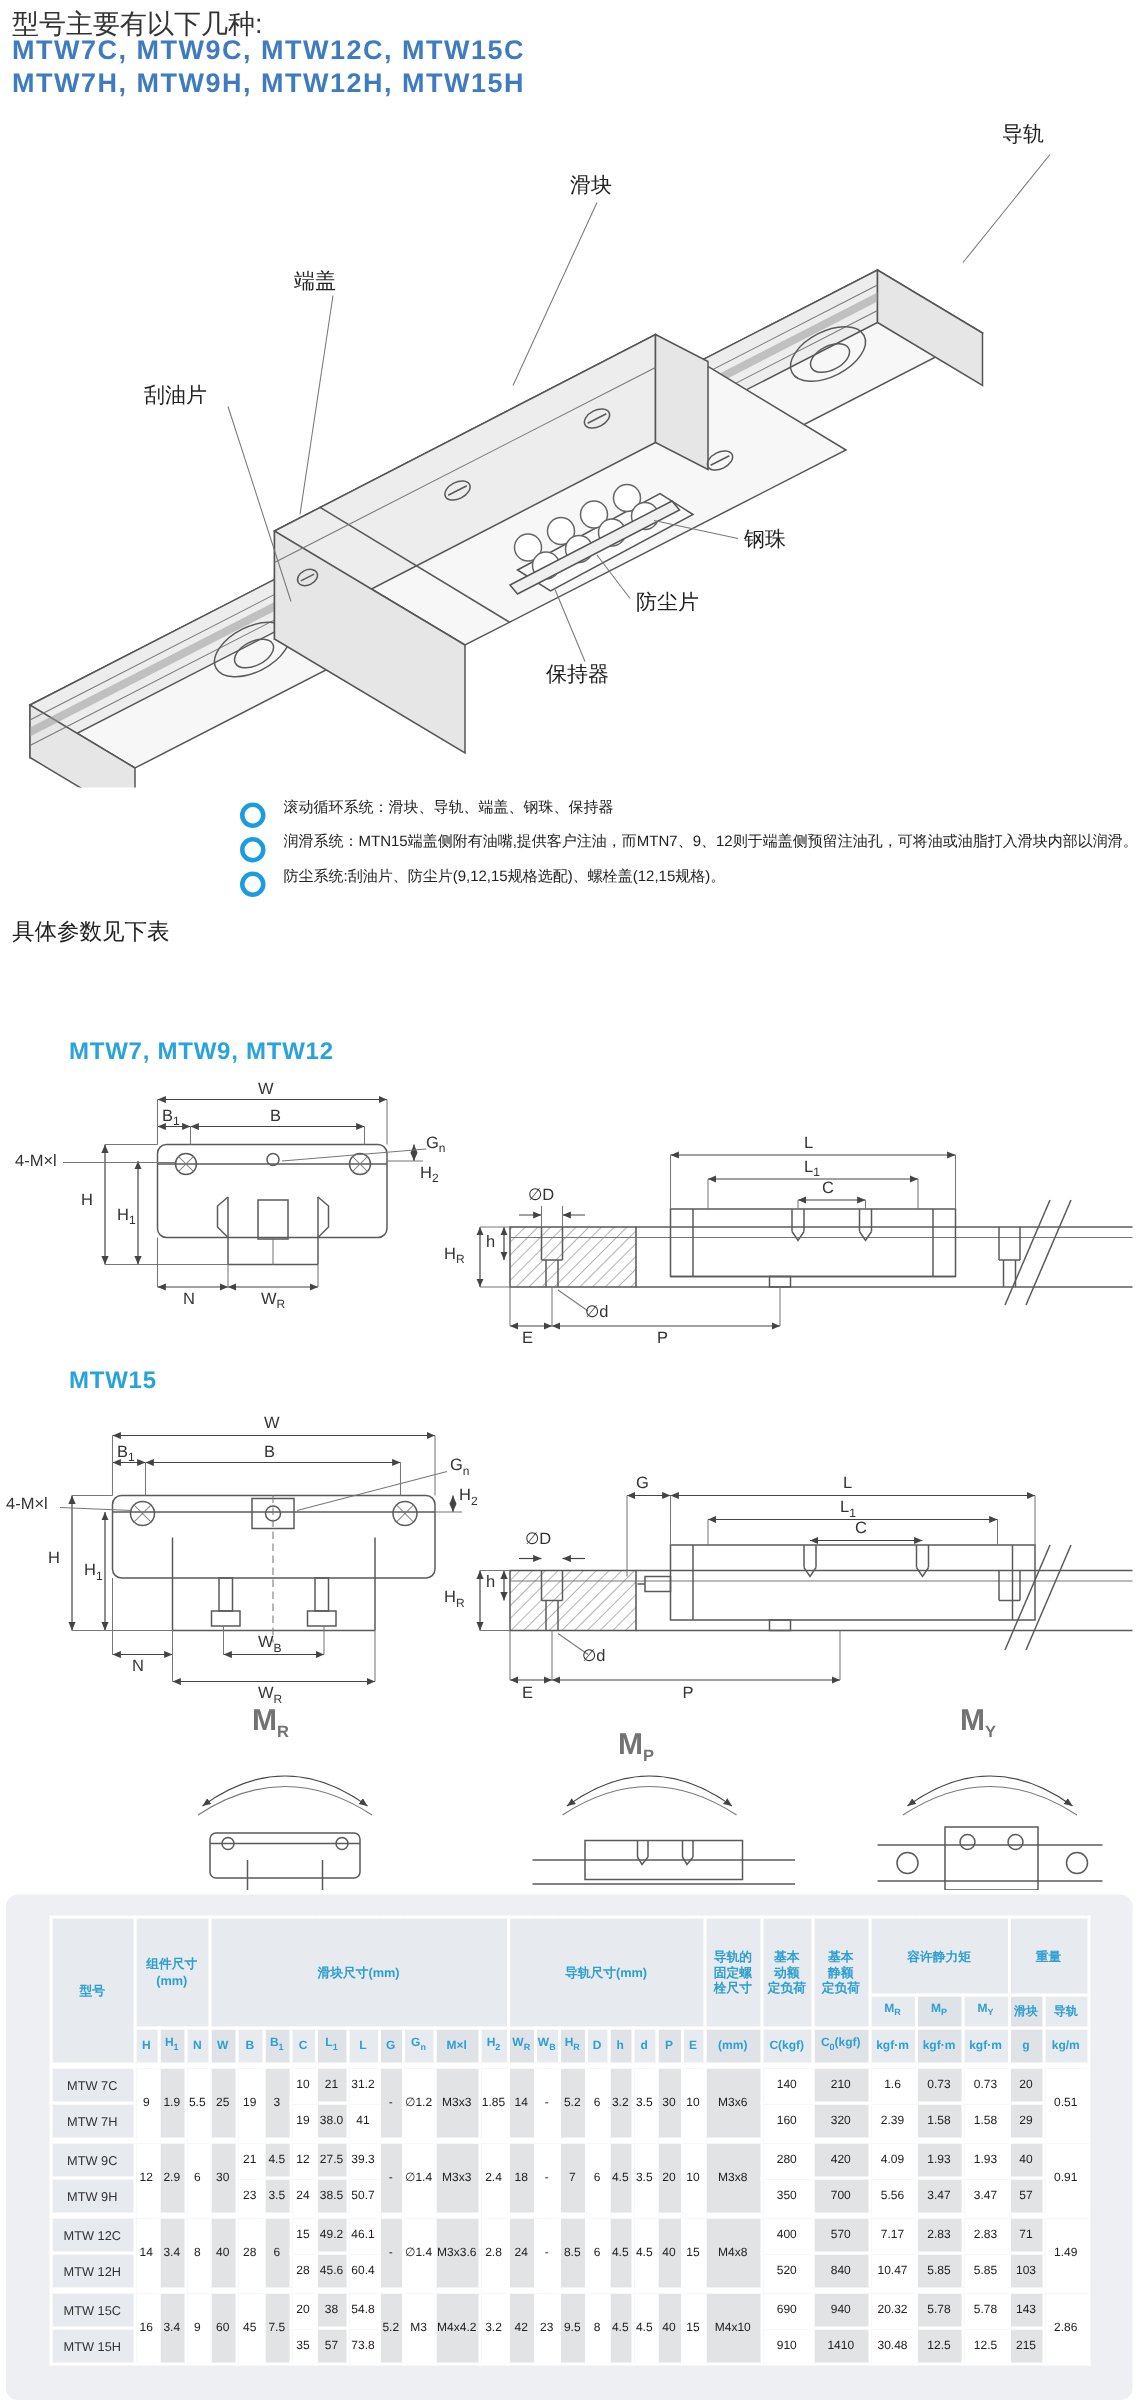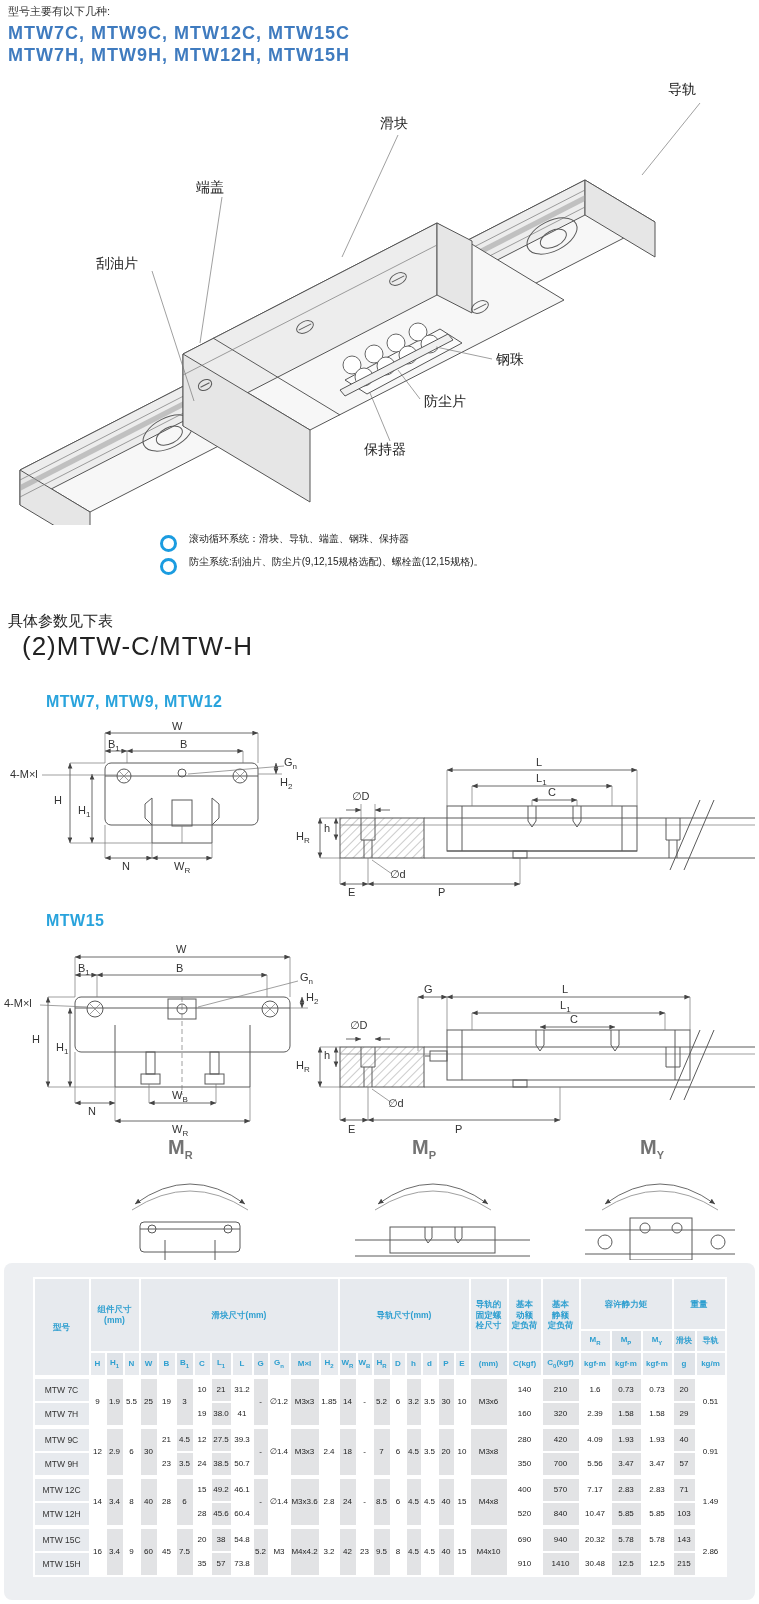--- a/index.html
+++ b/index.html
@@ -1,19 +1,19 @@
 <!DOCTYPE html>
 <html><head>
 <meta charset="utf-8">
 <style>
   html,body{margin:0;padding:0;background:#fff;}
   #page{position:relative;width:759px;height:1604px;background:#fff;overflow:hidden;
         font-family:"Liberation Sans","DejaVu Sans",sans-serif;color:#222;}
   .abs{position:absolute;}
-  .intro-line{font-size:11px;color:#333;}
+  .intro-line{font-size:18px;color:#333;}
   .models{font-size:18px;font-weight:bold;color:#3f7bbf;letter-spacing:1px;}
   .bullets{position:absolute;left:160px;top:532px;width:600px;}
   .bullet-row{display:flex;align-items:flex-start;margin-bottom:3px;font-size:10px;line-height:1.35;color:#222;}
   .ring{flex:0 0 11px;width:11px;height:11px;border:3.5px solid #1b9ce0;border-radius:50%;margin:3px 12px 0 0;}
   .h-note{font-size:15px;color:#222;}
   .h-section{font-size:26px;color:#222;letter-spacing:1px;}
   .h-sub{font-size:16px;font-weight:bold;color:#29a3dc;letter-spacing:0.5px;}
   .draw{position:absolute;left:0;}
   .draw svg{position:absolute;left:0;top:0;}
   .lbl{position:absolute;font-size:11px;color:#333;white-space:nowrap;}
@@ -128,26 +128,29 @@
     <span class="iso-lbl" style="left:364px;top:366px;">保持器</span>
   </div>
 
   <div class="bullets">
     <div class="bullet-row">
         <span class="ring"></span>
         <span>滚动循环系统：滑块、导轨、端盖、钢珠、保持器</span>
       </div>
     <div class="bullet-row">
         <span class="ring"></span>
+        <span>润滑系统：MTN15端盖侧附有油嘴,提供客户注油，而MTN7、9、12则于端盖侧预留注油孔，可将油或油脂打入滑块内部以润滑。</span>
+      </div>
+    <div class="bullet-row">
+        <span class="ring"></span>
         <span>防尘系统:刮油片、防尘片(9,12,15规格选配)、螺栓盖(12,15规格)。</span>
       </div>
   </div>
 
   <div class="abs h-note" style="left:8px;top:612px;">具体参数见下表</div>
-  <div class="abs h-section" style="left:22px;top:631px;">(2)MTW-C/MTW-H</div>
   <div class="abs h-sub" style="left:46px;top:693px;">MTW7, MTW9, MTW12</div>
   <div class="abs h-sub" style="left:46px;top:912px;">MTW15</div>
 
   <div class="draw" style="top:718px;width:759px;height:185px;">
     <svg width="759" height="185" viewBox="0 0 759 185">
       <defs>
         <marker id="ar" markerWidth="8" markerHeight="8" refX="7" refY="3" orient="auto-start-reverse">
             <path d="M0,0 L7,3 L0,6 Z" fill="#444"></path>
           </marker>
         <pattern id="hx" width="6" height="6" patternUnits="userSpaceOnUse" patternTransform="rotate(45)">
@@ -432,21 +435,21 @@
 
       <line class="ln" x1="585" y1="98" x2="735" y2="98"></line>
         <line class="ln" x1="585" y1="122" x2="735" y2="122"></line>
       <rect class="ln" x="630" y="86" width="62" height="42"></rect>
       <circle class="ln" cx="645" cy="96" r="5"></circle>
         <circle class="ln" cx="677" cy="96" r="5"></circle>
       <circle class="ln" cx="605" cy="110" r="7"></circle>
         <circle class="ln" cx="718" cy="110" r="7"></circle>
     </svg>
     <span class="mlbl" style="left:168px;top:4px;">M<sub>R</sub></span>
-    <span class="mlbl" style="left:412px;top:4px;">M<sub>P</sub></span>
+    <span class="mlbl" style="left:412px;top:20px;">M<sub>P</sub></span>
     <span class="mlbl" style="left:640px;top:4px;">M<sub>Y</sub></span>
   </div>
 
   <div class="panel">
     <table class="spec">
       <colgroup id="cols">
           <col style="width: 56px;">
           <col style="width: 16px;">
           <col style="width: 18px;">
           <col style="width: 16px;">

